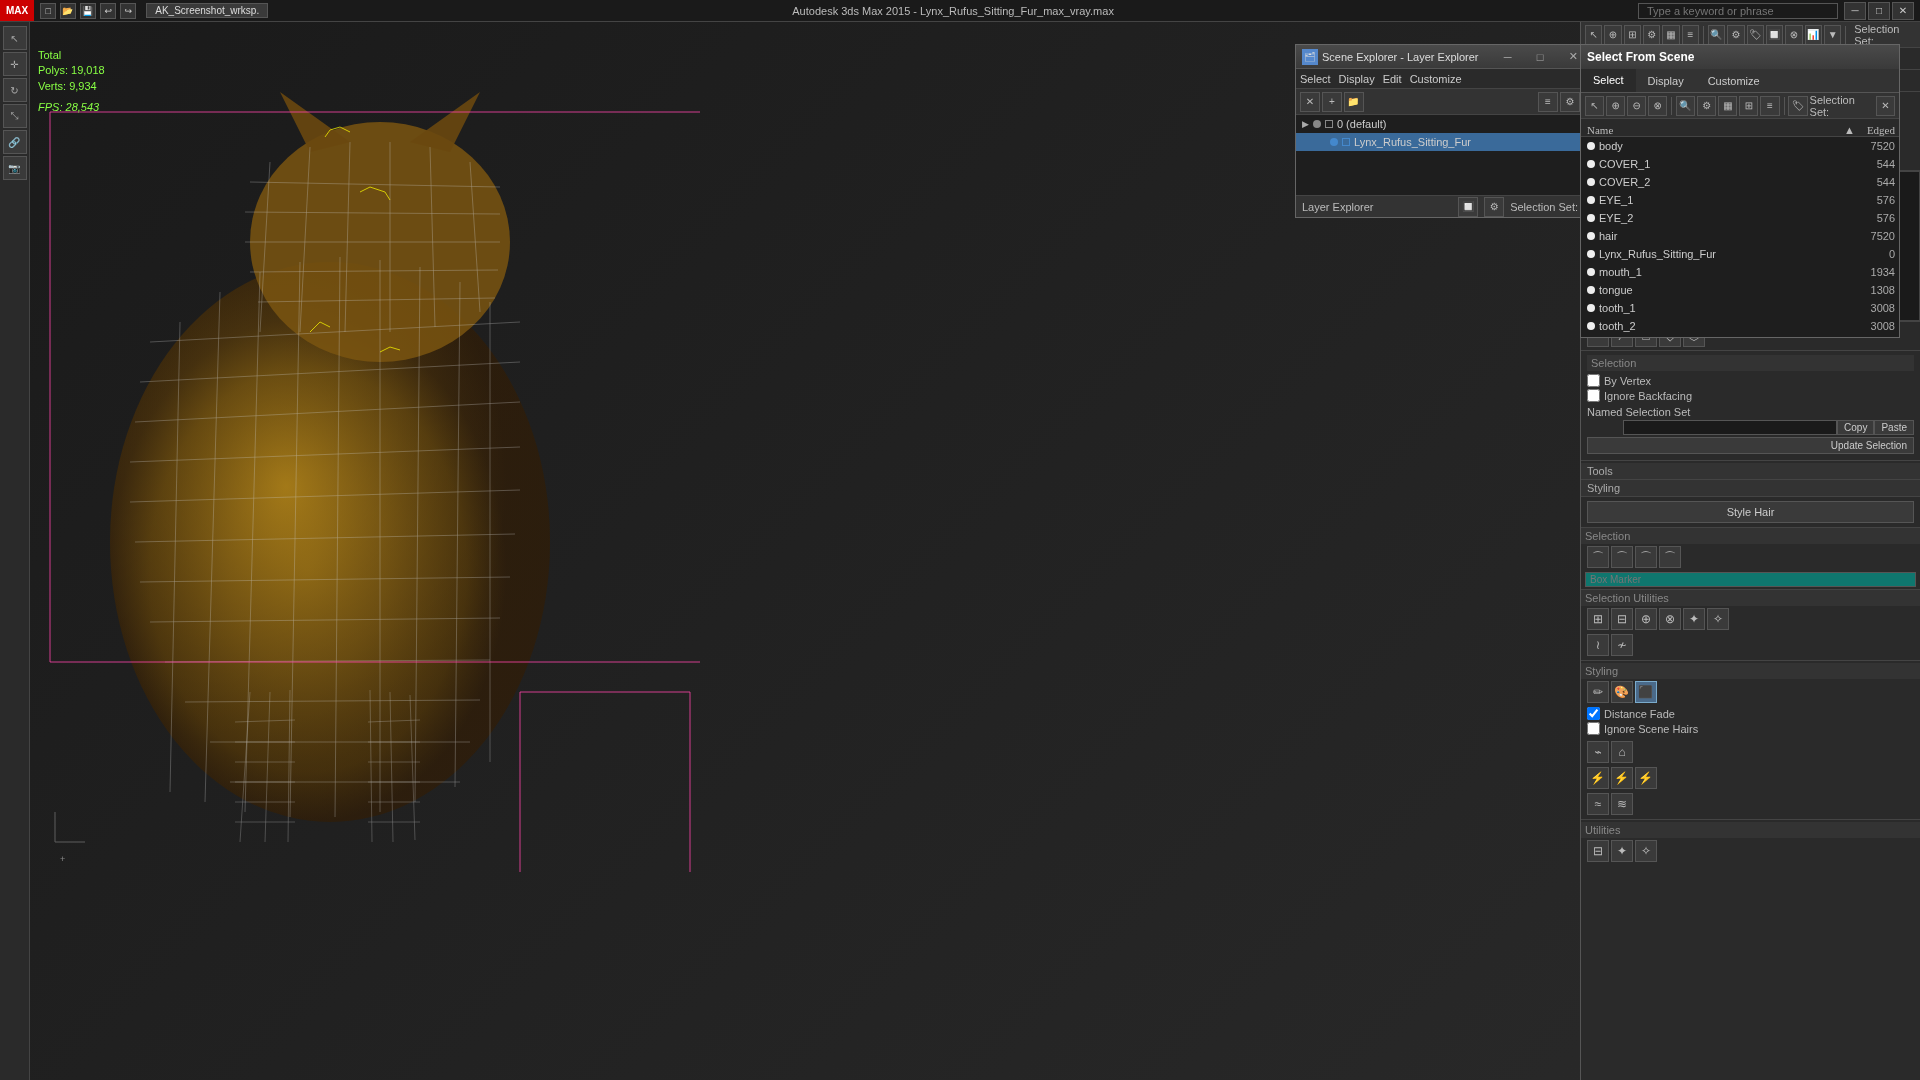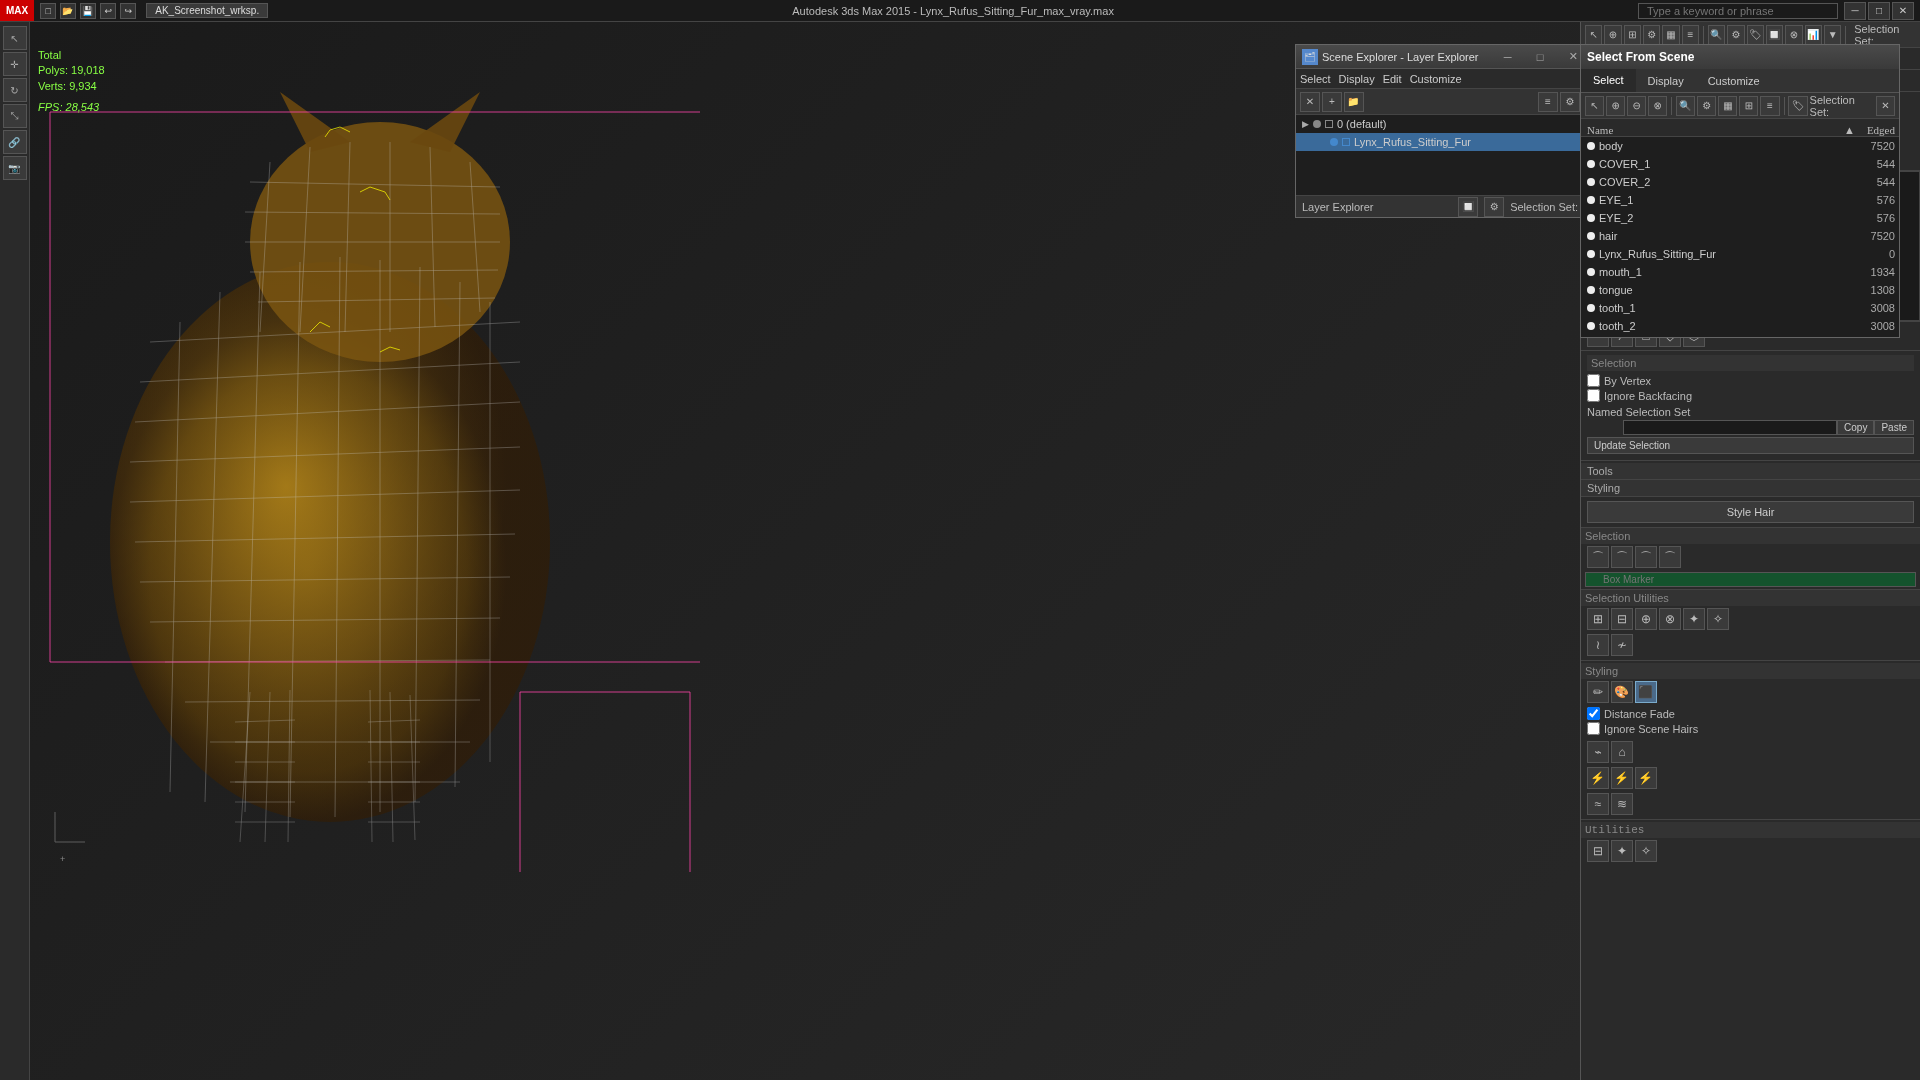--- a/index.html
+++ b/index.html
@@ -425,21 +425,21 @@
     }
     .update-btn {
       width: 100%;
       background: #3a3a3a;
       border: 1px solid #555;
       color: #ccc;
       font-size: 10px;
       padding: 2px 6px;
       cursor: pointer;
       margin-top: 2px;
-      text-align: left;
+      text-align: right;
     }
 
     
     .le-bottom {
       height: 22px;
       background: #333;
       display: flex;
       align-items: center;
       padding: 0 6px;
       gap: 6px;
@@ -940,21 +940,21 @@
 
     <div style="background:#333;padding:2px 4px;font-size:11px;color:#888;border-top:1px solid #444;">Selection</div>
     <div class="selector-icons-row">
       <div class="icon-btn">⌒</div>
       <div class="icon-btn">⌒</div>
       <div class="icon-btn">⌒</div>
       <div class="icon-btn">⌒</div>
     </div>
 
     <div style="display:flex;align-items:center;padding:2px 4px;gap:4px;">
-      <input type="text" style="width: 100%; background: #14532d; border: 1px solid rgb(85, 85, 85); color: rgb(204, 204, 204); font-size: 10px; padding: 1px 17px;" placeholder="Box Marker">
+      <input type="text" style="width: 100%; background: #0f766e; border: 1px solid rgb(85, 85, 85); color: rgb(204, 204, 204); font-size: 10px; padding: 1px 4px;" placeholder="Box Marker">
     </div>
 
     <div style="background:#333;padding:2px 4px;font-size:11px;color:#888;border-top:1px solid #444;">Selection Utilities</div>
     <div class="selector-icons-row">
       <div class="icon-btn">⊞</div>
       <div class="icon-btn">⊟</div>
       <div class="icon-btn">⊕</div>
       <div class="icon-btn">⊗</div>
       <div class="icon-btn">✦</div>
       <div class="icon-btn">✧</div>
@@ -993,21 +993,21 @@
       <div class="icon-btn">⚡</div>
       <div class="icon-btn">⚡</div>
     </div>
     <div class="selector-icons-row">
       <div class="icon-btn">≈</div>
       <div class="icon-btn">≋</div>
     </div>
 
     <div class="section-divider"></div>
 
-    <div style="background:#333;padding:2px 4px;font-size:11px;color:#888;font-family:Liberation Mono, monospace;">Utilities</div>
+    <div style="background:#333;padding:2px 4px;font-size:11px;color:#888;">Utilities</div>
     <div class="selector-icons-row">
       <div class="icon-btn">⊟</div>
       <div class="icon-btn">✦</div>
       <div class="icon-btn">✧</div>
     </div>
 
   </div>
 
 </div>
 

